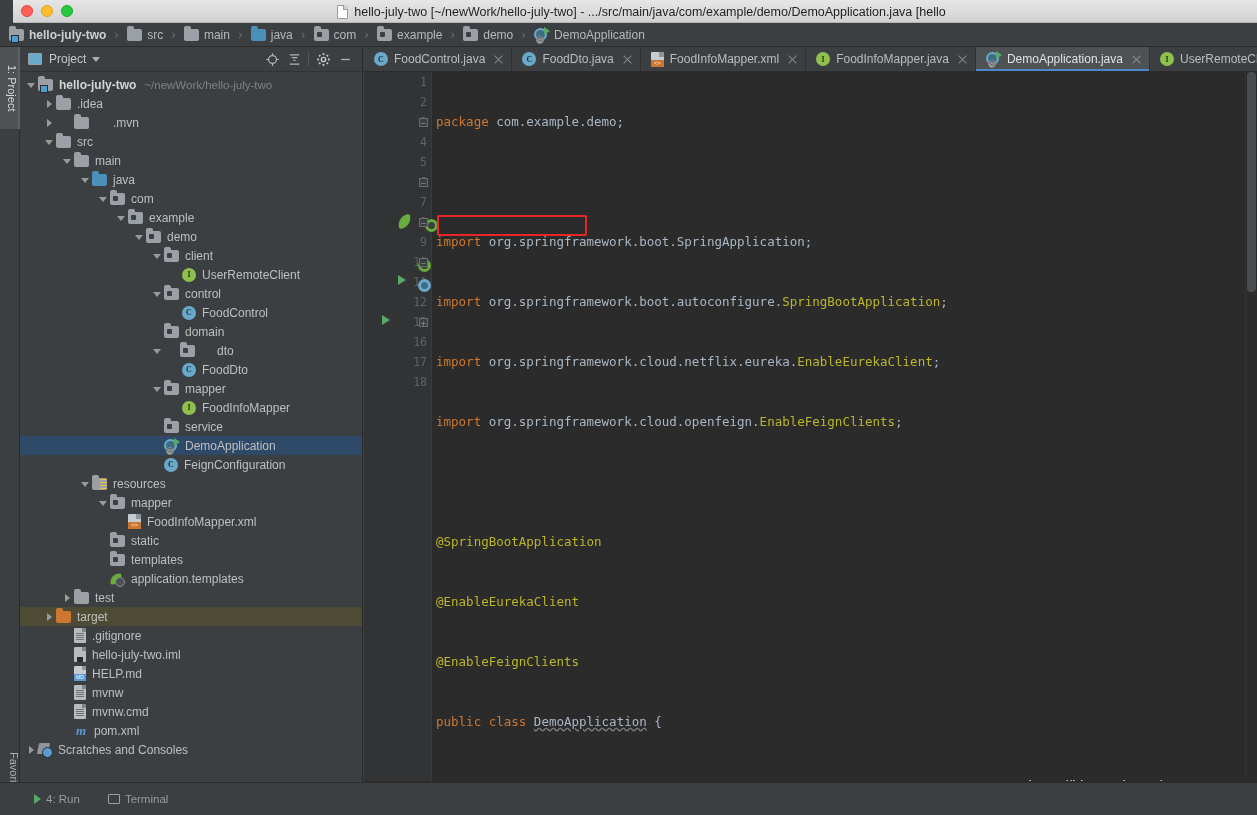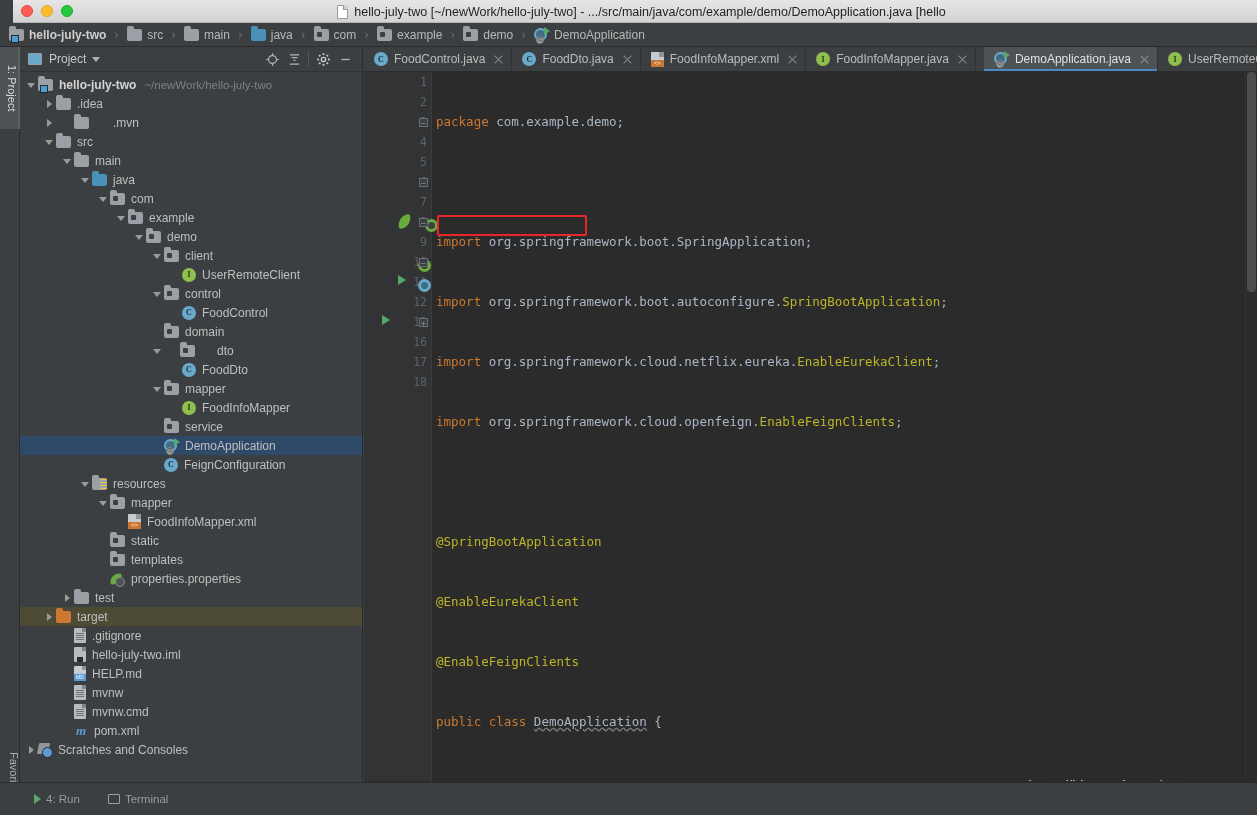--- a/index.html
+++ b/index.html
@@ -224,21 +224,21 @@
   }
   #tabs {
     height: 25px; background: #3c3f41; display: flex; align-items: stretch;
     border-bottom: 1px solid #2b2b2b; overflow: hidden;
   }
   .tab {
     display: flex; align-items: center; padding: 0 7px 0 10px; gap: 6px;
     border-right: 1px solid #323232; position: relative; cursor: default;
     background: #3c3f41; flex: none;
   }
-  .tab.active { background: #4e5254; margin-left: 8px; }
+  .tab.active { background: #4e5254; }
   .tab.active::after {
     content:""; position:absolute; left:0; right:0; bottom:0; height:2px; background:#4a88c7;
   }
   .tab .tlabel { font-size: 12px; color: #bcbcbc; white-space: nowrap; }
   .tab.active .tlabel { color: #e0e0e0; }
   .tabclose {
     width: 11px; height: 11px; position: relative; opacity: .55; flex:none; margin-left:2px;
   }
   .tabclose::before, .tabclose::after {
     content:""; position:absolute; left:0; top:5px; width:11px; height:1px; background:#c0c0c0;
@@ -556,21 +556,21 @@
         <span class="lbl">static</span>
       </div>
       <div class="row" style="padding-left: 78px;">
         <span class="arrow"></span>
         <span class="ico-pkg"></span>
         <span class="lbl">templates</span>
       </div>
       <div class="row" style="padding-left: 78px;">
         <span class="arrow"></span>
         <span class="ico-leaf"></span>
-        <span class="lbl">properties.properties</span>
+        <span class="lbl">application.templates</span>
       </div>
       <div class="row" style="padding-left: 42px;">
         <span class="arrow right"></span>
         <span class="ico-folder"></span>
         <span class="lbl">test</span>
       </div>
       <div class="row hl" style="padding-left: 24px;">
         <span class="arrow right"></span>
         <span class="ico-folder orange"></span>
         <span class="lbl">target</span>

